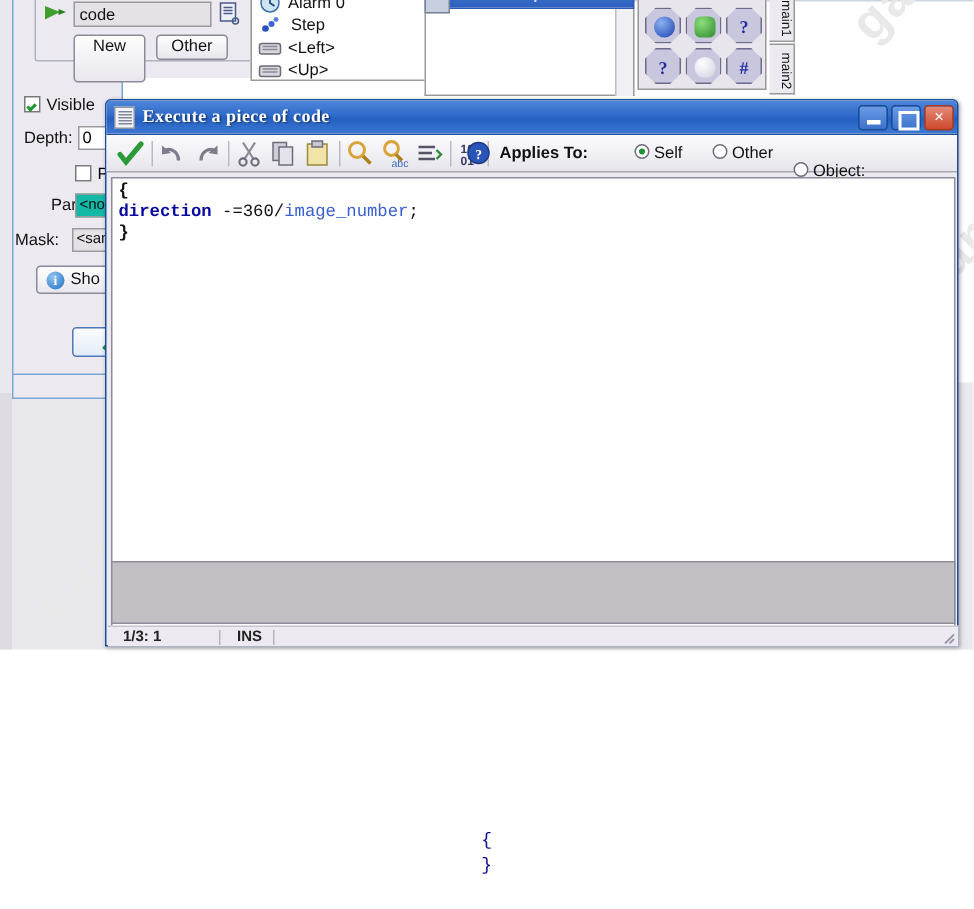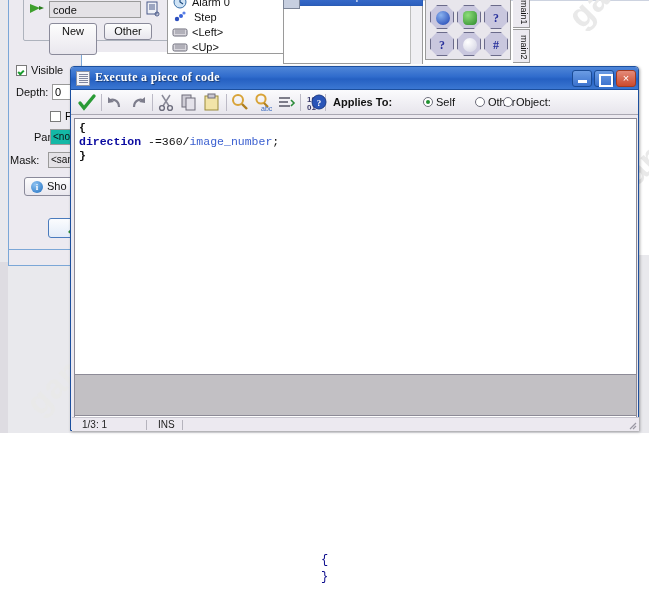--- a/index.html
+++ b/index.html
@@ -279,21 +279,21 @@
   .code-text .num { color: #111; }
   .code-text .id2 { color: #3a5fd0; }
 
   .res-pane {
     position: absolute; left: 3px; top: 307px; width: 563px; height: 42px;
     background: #c2c0c4; border: 1px solid #8d8b97;
   }
   .statusbar {
     position: absolute; left: 1px; top: 350px; width: 567px; height: 14px;
     background: #ece9f0; border-top: 1px solid #c8c6d0;
-    font-size: 10px; color: #222;
+    font-size: 10px; color: #222; font-weight: bold;
   }
   .sb-cell { position: absolute; top: 1px; }
   .sb-sep { position: absolute; top: 2px; width: 1px; height: 10px; background: #b5b3bd; }
   .sb-grip {
     position: absolute; right: 2px; top: 3px; width: 9px; height: 9px;
   }
 
   
   .caption {
     position: absolute; left: 0; top: 436px; width: 649px;
@@ -481,21 +481,21 @@
         <text x="10" y="13" font-size="9" fill="#ffffff" text-anchor="middle" font-family="Liberation Serif" font-weight="bold">?</text>
       </svg>
 
       <div class="applies-label">Applies To:</div>
       <div class="radio-grp" style="left:352px;">
         <span class="radio sel"></span><span>Self</span>
       </div>
       <div class="radio-grp" style="left:404px;">
         <span class="radio"></span><span>Other</span>
       </div>
-      <div class="radio-grp" style="left:432px;">
+      <div class="radio-grp" style="left:458px;margin-top:12px;">
         <span class="radio"></span><span>Object:</span>
       </div>
     </div>
 
     <div class="code-area">
       <div class="code-text"><span class="brace">{</span>
 <span class="kw">direction</span><span class="num"> -=</span><span class="num">360</span><span class="num">/</span><span class="id2">image_number</span><span class="num">;</span>
 <span class="brace">}</span></div>
     </div>
 

